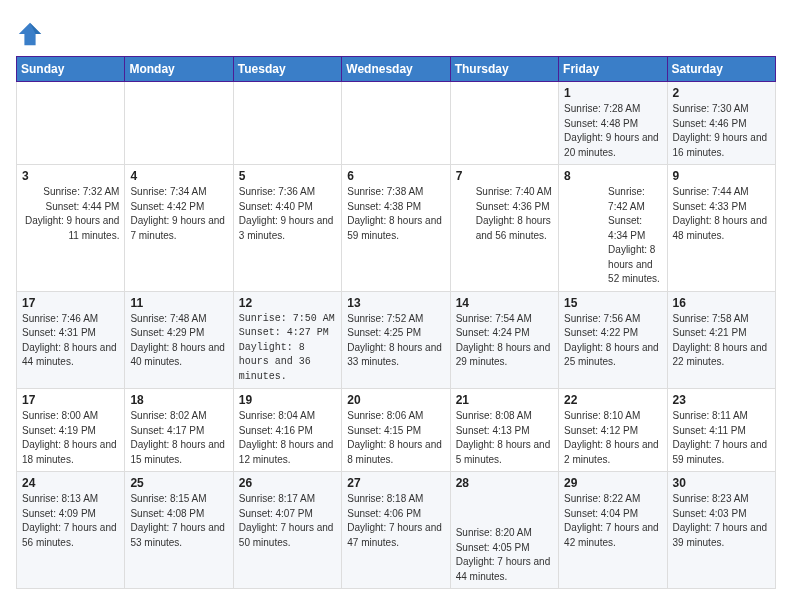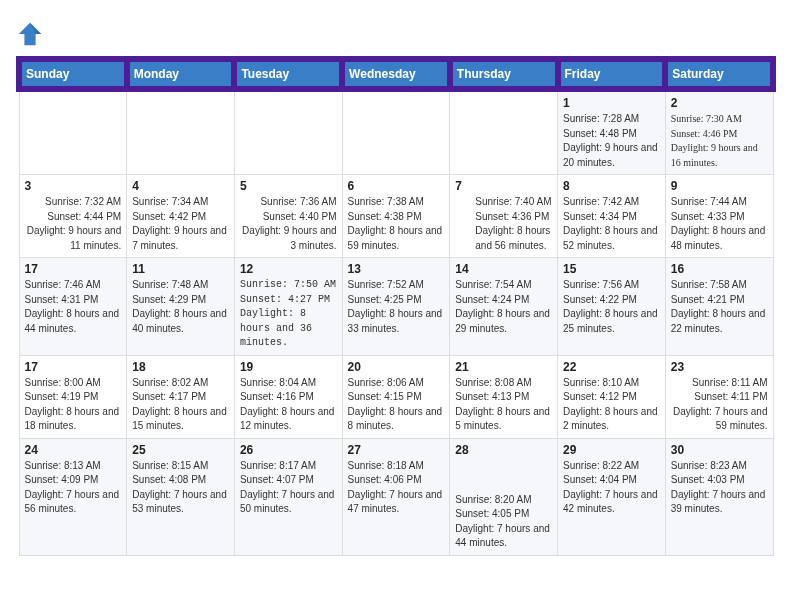--- a/index.html
+++ b/index.html
@@ -65,21 +65,21 @@
       table-layout: fixed;
       margin-top: 8px;
     }
     thead tr th {
       background: #3a7ec8;
       color: #fff;
       font-size: 12px;
       font-weight: bold;
       padding: 5px 4px;
       text-align: left;
-      border: 6px solid #4c1d95;
+      border: 1px solid #4c1d95;
     }
     tbody tr td {
       vertical-align: top;
       border: 1px solid #ddd;
       padding: 4px 5px;
       font-size: 10.5px;
       color: #222;
       height: 80px;
       background: #fff;
     }
@@ -142,59 +142,59 @@
           <td class="empty"></td>
           <td class="empty"></td>
           <td>
             <span class="day-num">1</span>
             <div class="day-info" style="white-space: pre-line;">Sunrise: 7:28 AM
 Sunset: 4:48 PM
 Daylight: 9 hours and 20 minutes.</div>
           </td>
           <td>
             <span class="day-num">2</span>
-            <div class="day-info" style="white-space: pre-line; font-family: Liberation Serif, serif;">Sunrise: 7:30 AM
+            <div class="day-info" style="white-space: pre-line;">Sunrise: 7:30 AM
 Sunset: 4:46 PM
 Daylight: 9 hours and 16 minutes.</div>
           </td>
         </tr>
         <tr>
           <td>
             <span class="day-num">3</span>
             <div class="day-info" style="white-space: pre-line; text-align: right;">Sunrise: 7:32 AM
 Sunset: 4:44 PM
 Daylight: 9 hours and 11 minutes.</div>
           </td>
           <td>
             <span class="day-num">4</span>
             <div class="day-info" style="white-space: pre-line;">Sunrise: 7:34 AM
 Sunset: 4:42 PM
 Daylight: 9 hours and 7 minutes.</div>
           </td>
           <td>
             <span class="day-num">5</span>
-            <div class="day-info" style="white-space: pre-line; text-align: right;">Sunrise: 7:36 AM
+            <div class="day-info" style="white-space: pre-line;">Sunrise: 7:36 AM
 Sunset: 4:40 PM
 Daylight: 9 hours and 3 minutes.</div>
           </td>
           <td>
             <span class="day-num">6</span>
             <div class="day-info" style="white-space: pre-line;">Sunrise: 7:38 AM
 Sunset: 4:38 PM
 Daylight: 8 hours and 59 minutes.</div>
           </td>
           <td>
             <span class="day-num">7</span>
             <div class="day-info" style="white-space: pre-line; margin-left: 20px;">Sunrise: 7:40 AM
 Sunset: 4:36 PM
 Daylight: 8 hours and 56 minutes.</div>
           </td>
           <td>
             <span class="day-num">8</span>
-            <div class="day-info" style="white-space: pre-line;">Sunrise: 7:42 AM
+            <div class="day-info" style="white-space: pre-line; margin-left: 44px;">Sunrise: 7:42 AM
 Sunset: 4:34 PM
 Daylight: 8 hours and 52 minutes.</div>
           </td>
           <td>
             <span class="day-num">9</span>
             <div class="day-info" style="white-space: pre-line;">Sunrise: 7:44 AM
 Sunset: 4:33 PM
 Daylight: 8 hours and 48 minutes.</div>
           </td>
         </tr>
@@ -274,21 +274,21 @@
 Daylight: 8 hours and 5 minutes.</div>
           </td>
           <td>
             <span class="day-num">22</span>
             <div class="day-info" style="white-space: pre-line;">Sunrise: 8:10 AM
 Sunset: 4:12 PM
 Daylight: 8 hours and 2 minutes.</div>
           </td>
           <td>
             <span class="day-num">23</span>
-            <div class="day-info" style="white-space: pre-line; text-align: right;">Sunrise: 8:11 AM
+            <div class="day-info" style="white-space: pre-line;">Sunrise: 8:11 AM
 Sunset: 4:11 PM
 Daylight: 7 hours and 59 minutes.</div>
           </td>
         </tr>
         <tr>
           <td>
             <span class="day-num">24</span>
             <div class="day-info" style="white-space: pre-line;">Sunrise: 8:13 AM
 Sunset: 4:09 PM
 Daylight: 7 hours and 56 minutes.</div>

